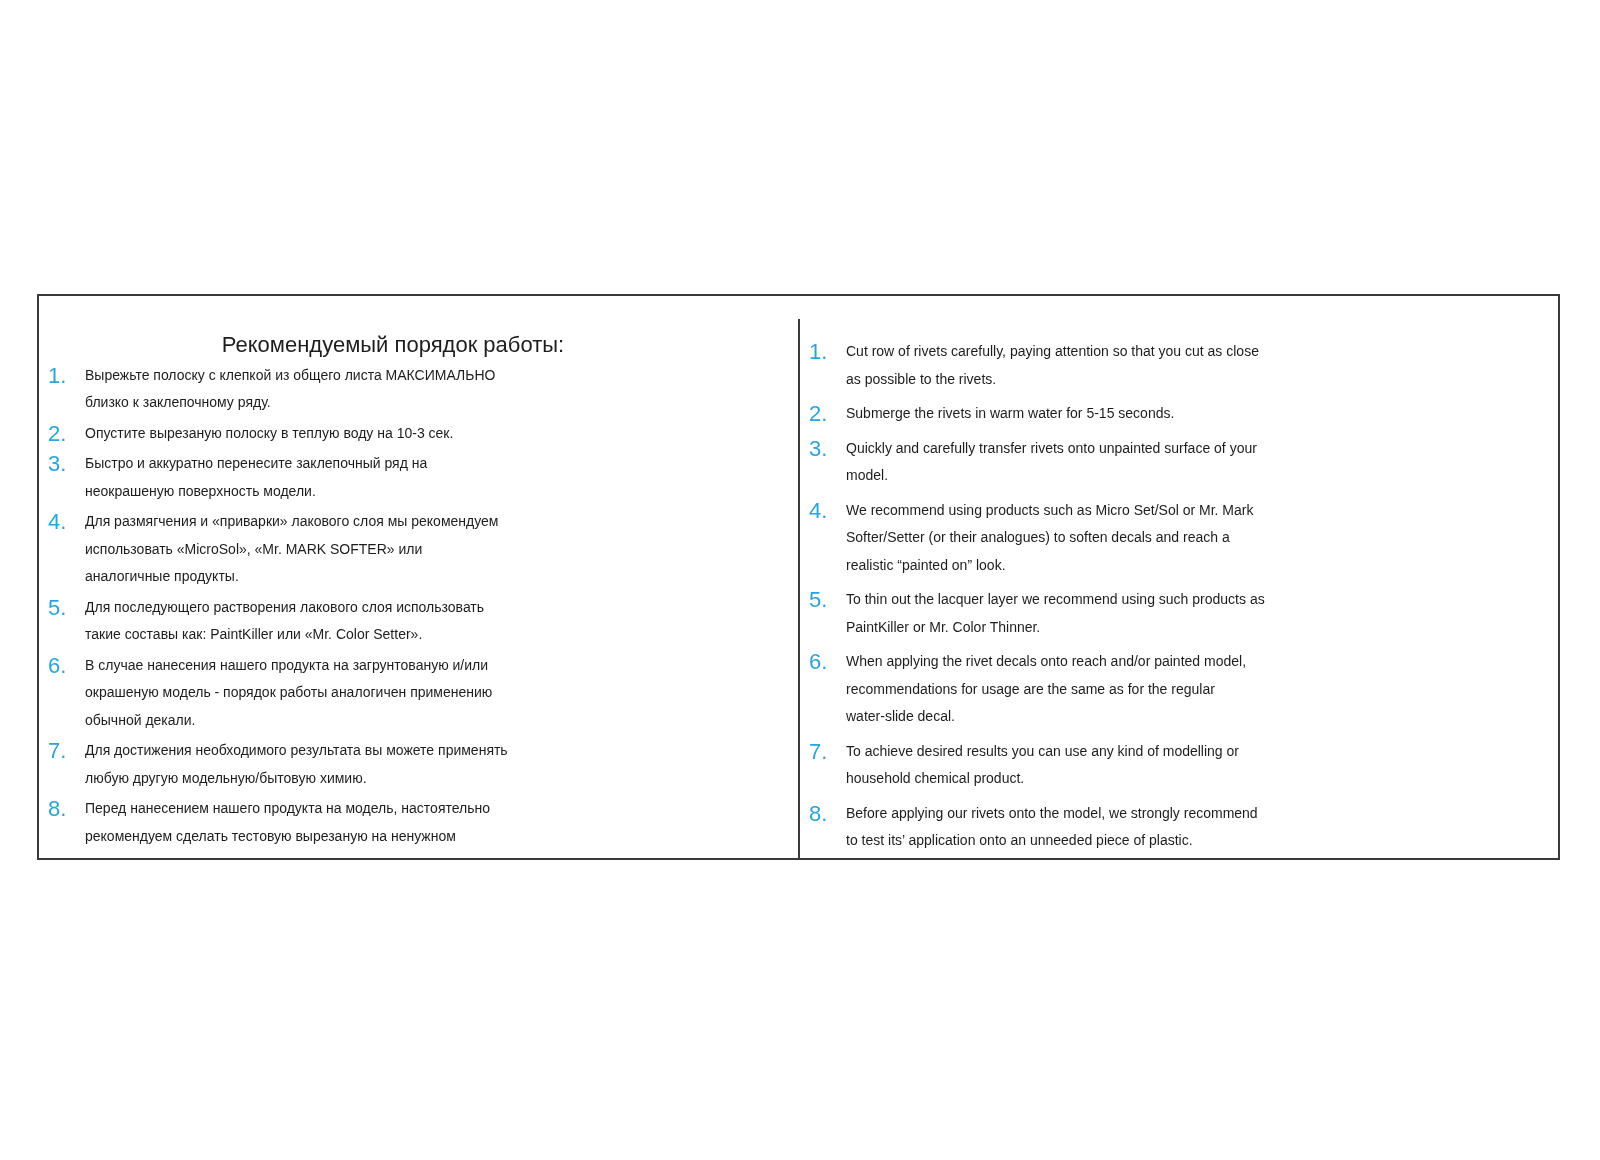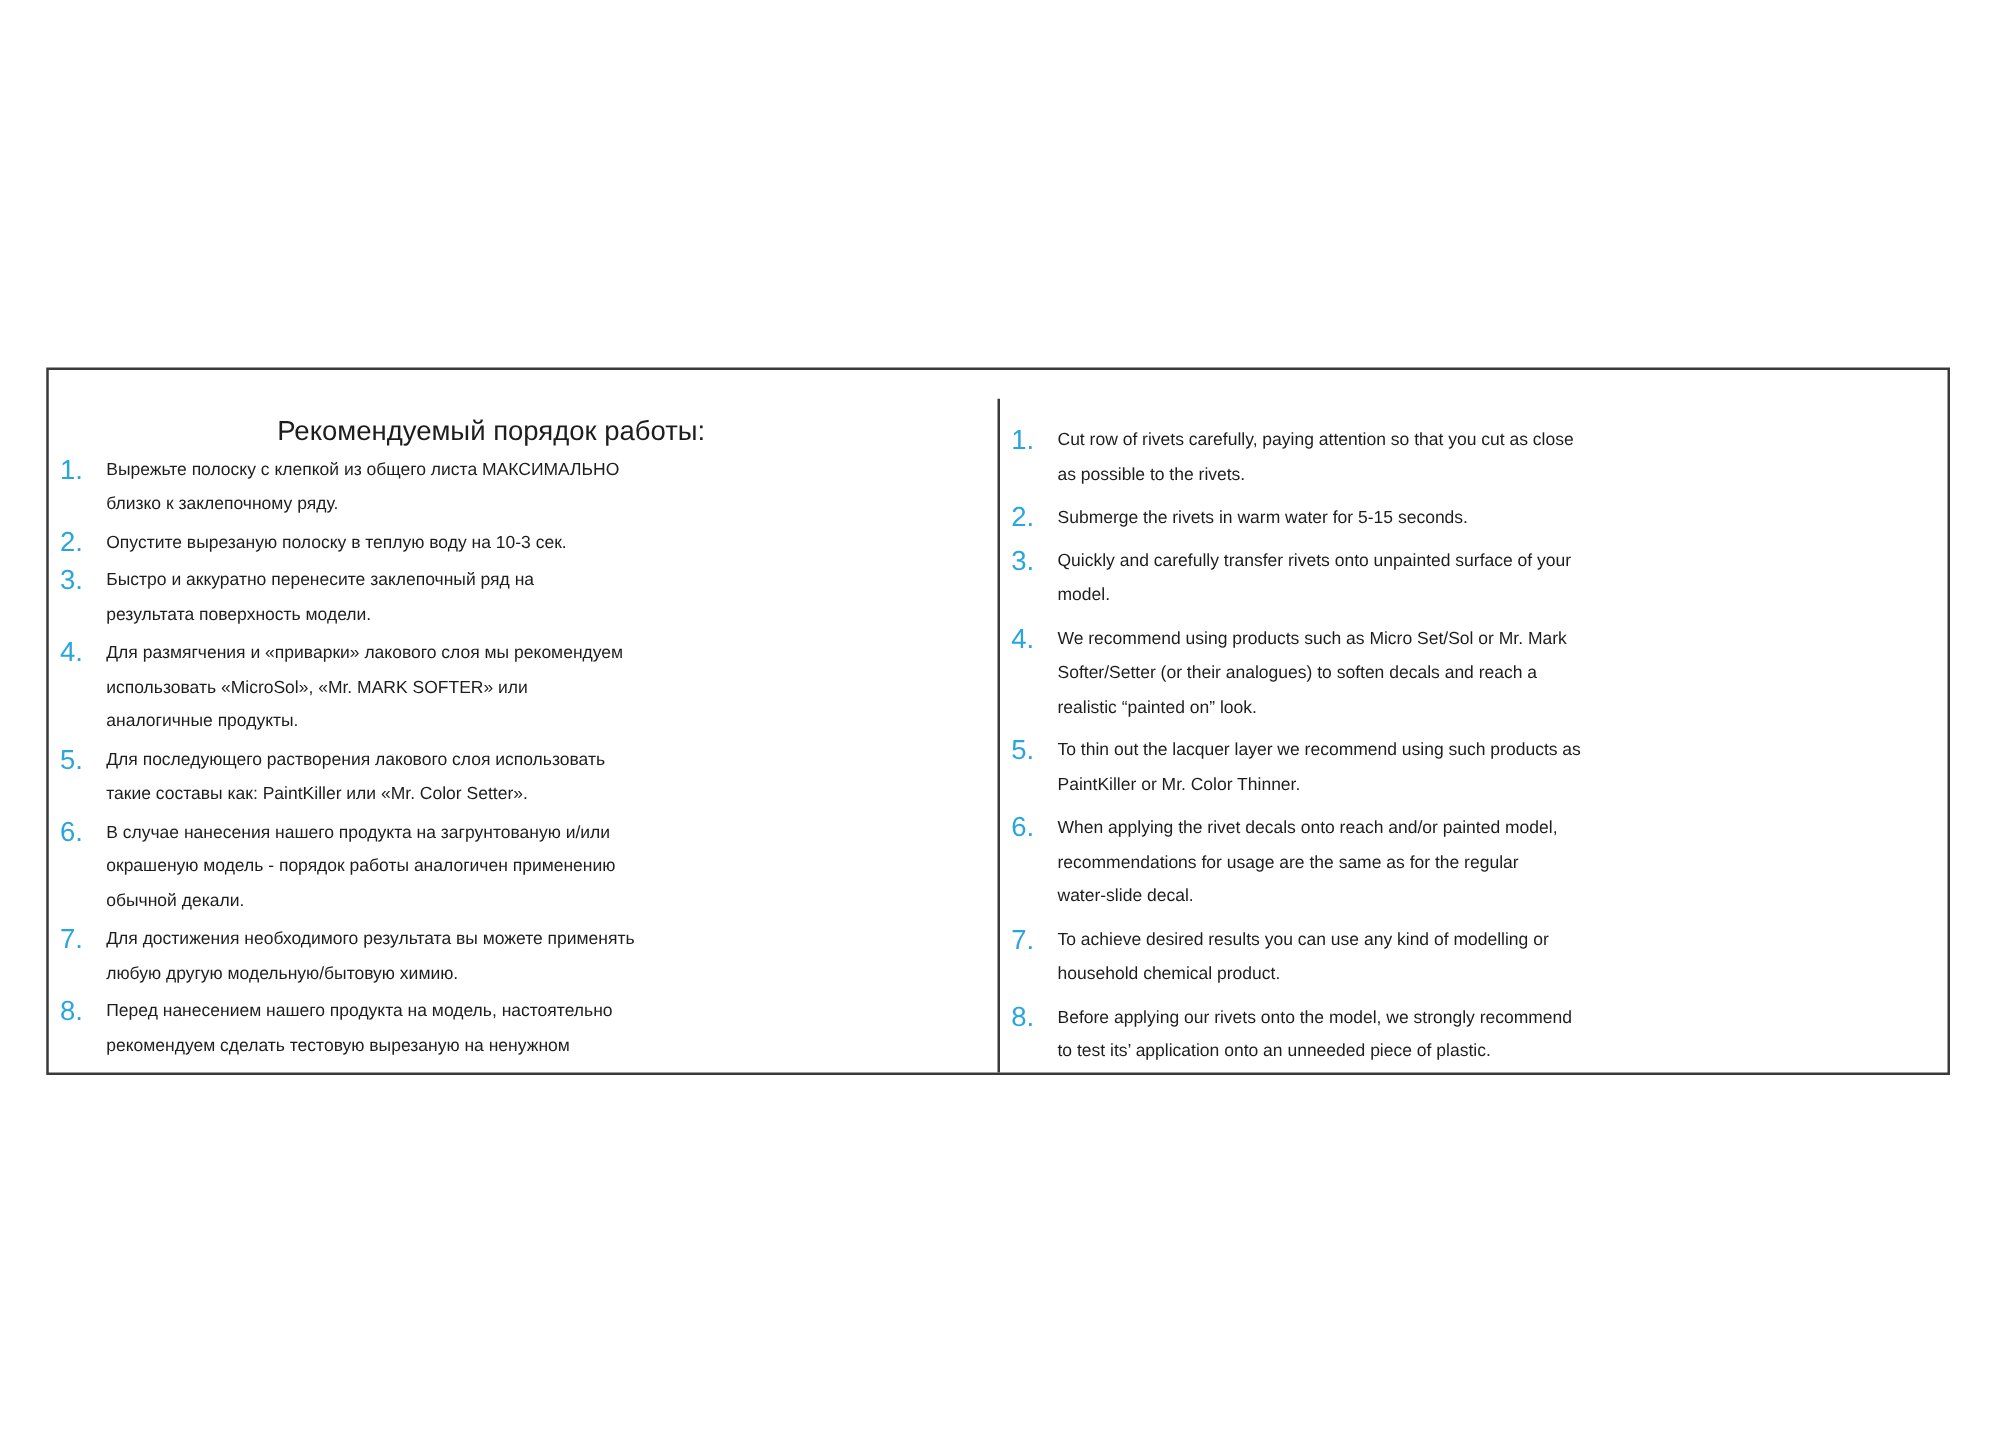--- a/index.html
+++ b/index.html
@@ -81,21 +81,21 @@
         <span class="text">Вырежьте полоску с клепкой из общего листа МАКСИМАЛЬНО
 близко к заклепочному ряду.</span>
       </div>
       <div class="item">
         <span class="num">2.</span>
         <span class="text">Опустите вырезаную полоску в теплую воду на 10-3 сек.</span>
       </div>
       <div class="item">
         <span class="num">3.</span>
         <span class="text">Быстро и аккуратно перенесите заклепочный ряд на
-результата поверхность модели.</span>
+неокрашеную поверхность модели.</span>
       </div>
       <div class="item">
         <span class="num">4.</span>
         <span class="text">Для размягчения и «приварки» лакового слоя мы рекомендуем
 использовать «MicroSol», «Mr. MARK SOFTER» или
 аналогичные продукты.</span>
       </div>
       <div class="item">
         <span class="num">5.</span>
         <span class="text">Для последующего растворения лакового слоя использовать

